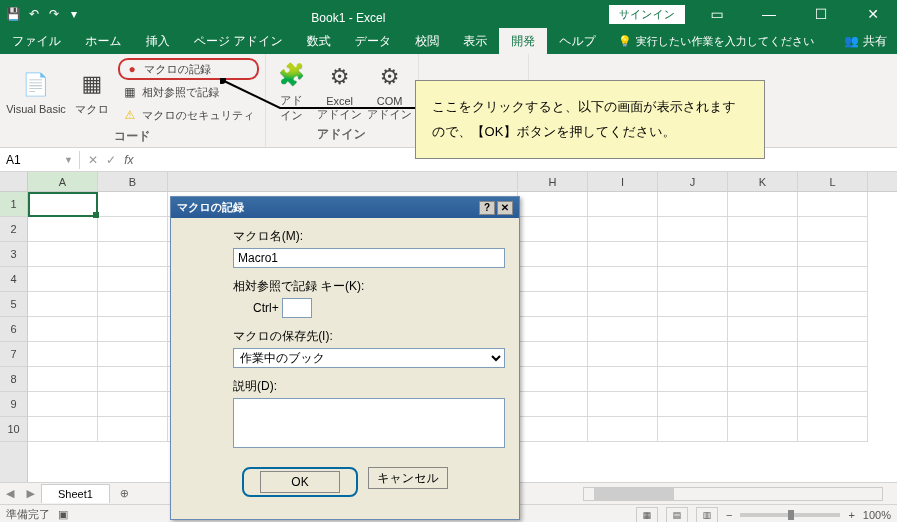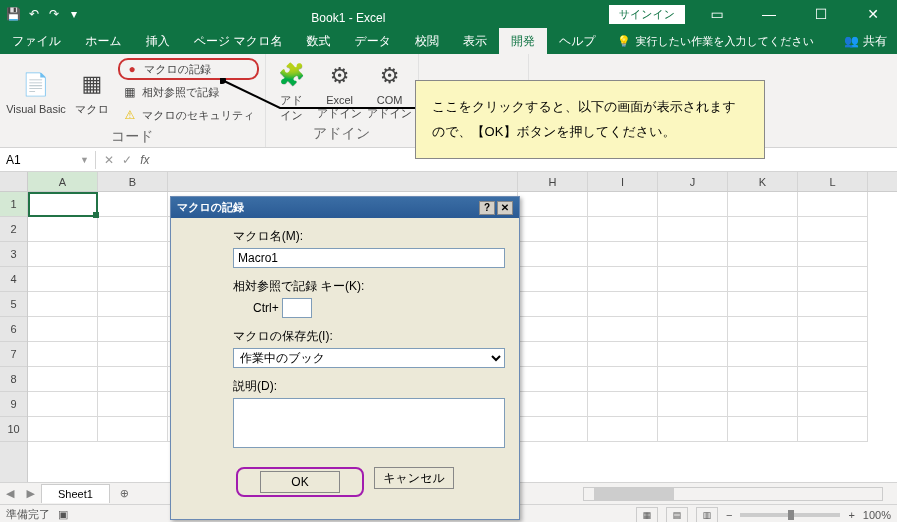--- a/index.html
+++ b/index.html
@@ -16,30 +16,30 @@
 .ribbon-tabs { background: #0f7343; color: #fff; height: 26px; display: flex; align-items: stretch; font-size: 12px; }
 .ribbon-tabs .tab { padding: 5px 12px; cursor: pointer; }
 .ribbon-tabs .tab.active { background: #f3f2f1; color: #0f7343; font-family: Liberation Mono, monospace; }
 .ribbon-tabs .spacer { flex: 1; }
 .ribbon-tabs .tell { display: flex; align-items: center; gap: 4px; padding: 0 10px; font-size: 11px; }
 .ribbon-tabs .share { display: flex; align-items: center; gap: 4px; padding: 0 10px; }
 
 .ribbon { background: #f3f2f1; border-bottom: 1px solid #d4d4d4; height: 94px; display: flex; font-size: 11px; color: #444; }
 .rgroup { border-right: 1px solid #e1e1e1; padding: 4px 6px; display: flex; flex-direction: column; }
 .rgroup .content { flex: 1; display: flex; gap: 6px; }
-.rgroup .label { text-align: center; color: #666; font-size: 14px; padding-top: 2px; }
+.rgroup .label { text-align: center; color: #666; font-size: 12px; padding-top: 2px; font-weight: bold; }
 .bigbtn { display: flex; flex-direction: column; align-items: center; justify-content: center; width: 60px; text-align: center; gap: 2px; }
 .bigbtn .ico { width: 32px; height: 32px; display: flex; align-items: center; justify-content: center; font-size: 22px; }
 .smallbtn { display: flex; align-items: center; gap: 4px; height: 22px; padding: 0 4px; white-space: nowrap; }
 .smallbtn .ico { width: 16px; height: 16px; display: inline-flex; align-items: center; justify-content: center; font-size: 12px; }
 .record-highlight { border: 2px solid #c33; border-radius: 10px; padding: 0 4px; }
 .vcol { display: flex; flex-direction: column; justify-content: center; gap: 1px; }
 
 .namebox-row { display: flex; align-items: center; height: 24px; border-bottom: 1px solid #d4d4d4; background: #fff; font-size: 12px; }
-.namebox { width: 96px; border-right: 1px solid #d4d4d4; padding: 2px 6px; display: flex; align-items: center; justify-content: space-between; }
+.namebox { width: 80px; border-right: 1px solid #d4d4d4; padding: 2px 6px; display: flex; align-items: center; justify-content: space-between; }
 .namebox .dd { color: #999; font-size: 9px; }
 .fx-area { display: flex; align-items: center; gap: 8px; padding: 0 8px; color: #999; }
 .fx-area .fx { font-style: italic; color: #666; }
 
 .sheet-area { position: relative; display: flex; height: 310px; background: #fff; }
 .rowheaders { width: 28px; background: #e6e6e6; border-right: 1px solid #ccc; }
 .rowheaders .hdr-corner { height: 20px; background: #e6e6e6; border-bottom: 1px solid #ccc; }
 .rowheaders .rh { height: 25px; border-bottom: 1px solid #d4d4d4; display: flex; align-items: center; justify-content: center; font-size: 11px; color: #444; }
 .rowheaders .rh.sel { background: #d4e8d4; }
 .grid { flex: 1; overflow: hidden; }
@@ -76,21 +76,21 @@
 .dialog .body { padding: 10px 14px; color: #000; }
 .dialog .field { margin-bottom: 10px; margin-left: 48px; }
 .dialog .flabel { margin-bottom: 3px; }
 .dialog input[type=text] { width: 100%; border: 1px solid #7f9db9; padding: 2px 4px; font-size: 12px; background: #fff; }
 .dialog .ctrl-row { padding-left: 20px; }
 .dialog .ctrl-row input { width: 30px; }
 .dialog select { width: 100%; border: 1px solid #7f9db9; background: #fff; padding: 1px 2px; font-size: 12px; }
 .dialog textarea { width: 100%; height: 50px; border: 1px solid #7f9db9; background: #fff; resize: none; }
 .dialog .buttons { display: flex; justify-content: center; gap: 10px; padding: 6px 0 12px; }
 .dialog .dlgbtn { width: 80px; height: 22px; background: #ece9d8; border: 1px solid #888; font-size: 12px; }
-.ok-highlight { border: 2px solid #a21caf; border-radius: 8px; padding: 2px 22px; display: inline-block; }
+.ok-highlight { border: 2px solid #0369a1; border-radius: 8px; padding: 2px 16px; display: inline-block; }
 
 .disabled { color: #aaa; }
 </style>
 </head>
 <body>
 
 <div class="titlebar">
   <div class="qat">
     <span class="ico">💾</span>
     <span class="ico">↶</span>
@@ -104,21 +104,21 @@
     <span class="winbtn">—</span>
     <span class="winbtn">☐</span>
     <span class="winbtn">✕</span>
   </div>
 </div>
 
 <div class="ribbon-tabs">
   <div class="tab">ファイル</div>
   <div class="tab">ホーム</div>
   <div class="tab">挿入</div>
-  <div class="tab">ページ マクロ名</div>
+  <div class="tab">ページ アドイン</div>
   <div class="tab">数式</div>
   <div class="tab">データ</div>
   <div class="tab">校閲</div>
   <div class="tab">表示</div>
   <div class="tab active">開発</div>
   <div class="tab">ヘルプ</div>
   <div class="tell">
     <span>💡</span>
     <span>実行したい作業を入力してください</span>
   </div>

